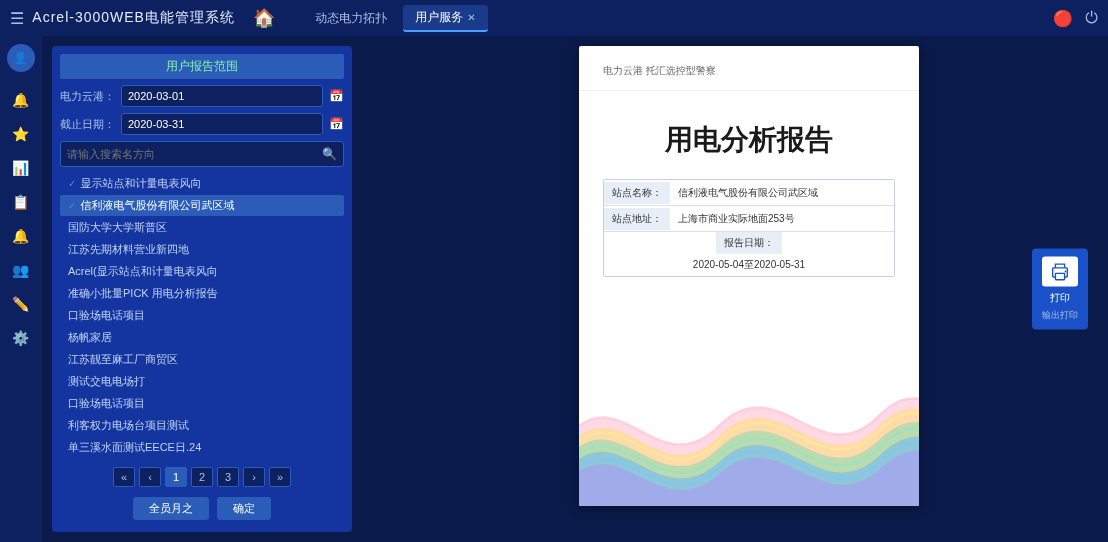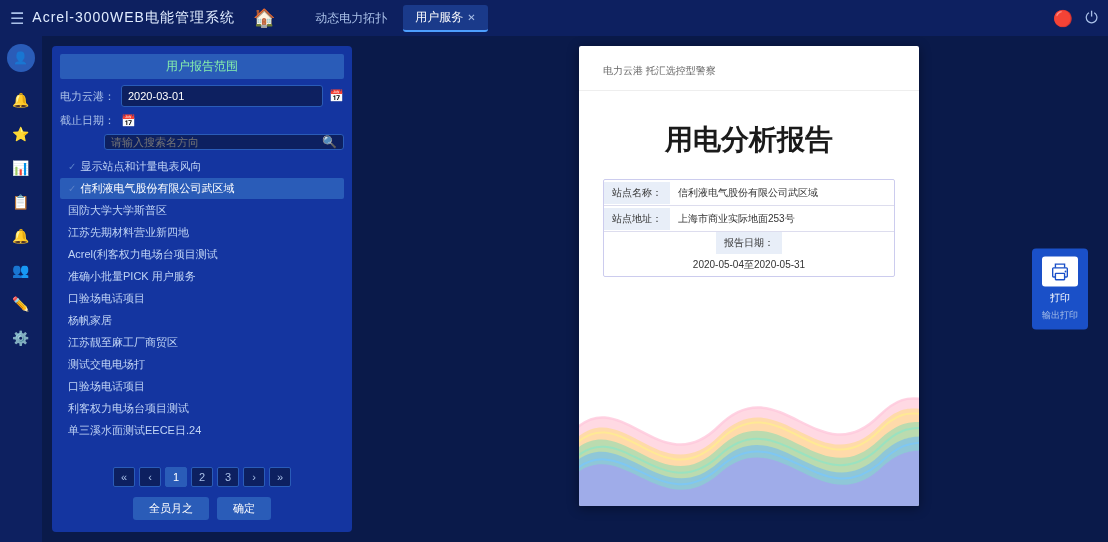--- a/index.html
+++ b/index.html
@@ -183,22 +183,21 @@
       font-size: 12px;
       cursor: pointer;
     }
     .search-row {
       display: flex;
       align-items: center;
       background: #0d2060;
       border: 1px solid #2a5cb8;
       border-radius: 3px;
       padding: 2px 6px;
-      height: 16px;
-      margin-left: 44px;
+      height: 26px;
     }
     .search-input {
       flex: 1;
       background: transparent;
       border: none;
       color: #aac0e8;
       font-size: 11px;
       outline: none;
     }
     .search-icon {
@@ -441,20 +440,21 @@
       <div class="filter-title">用户报告范围</div>
 
       <div class="filter-row">
         <span class="filter-label">电力云港：</span>
         <input class="filter-input" type="text" value="2020-03-01" style="">
         <span class="filter-cal-icon">📅</span>
       </div>
 
       <div class="filter-row">
         <span class="filter-label">截止日期：</span>
+        <input class="filter-input" type="text" value="2020-03-31" style="">
         <span class="filter-cal-icon">📅</span>
       </div>
 
       <div class="search-row">
         <input class="search-input" type="text" placeholder="请输入搜索名方向" style="">
         <span class="search-icon">🔍</span>
       </div>
 
       <div class="list-container">
         <div class="list-item">
@@ -465,24 +465,24 @@
           <span class="list-item-prefix">✓</span>
           <span>信利液电气股份有限公司武区域</span>
         </div>
         <div class="list-item">
             <span>国防大学大学斯普区</span>
           </div>
         <div class="list-item">
             <span>江苏先期材料营业新四地</span>
           </div>
         <div class="list-item">
-            <span>Acrel(利客权力电场台项目测试</span>
-          </div>
-        <div class="list-item">
-            <span>准确小批量PICK 用户服务</span>
+            <span>Acrel(显示站点和计量电表风向</span>
+          </div>
+        <div class="list-item">
+            <span>准确小批量PICK 用电分析报告</span>
           </div>
         <div class="list-item">
             <span>口验场电话项目</span>
           </div>
         <div class="list-item">
             <span>杨帆家居</span>
           </div>
         <div class="list-item">
             <span>江苏靓至麻工厂商贸区</span>
           </div>

